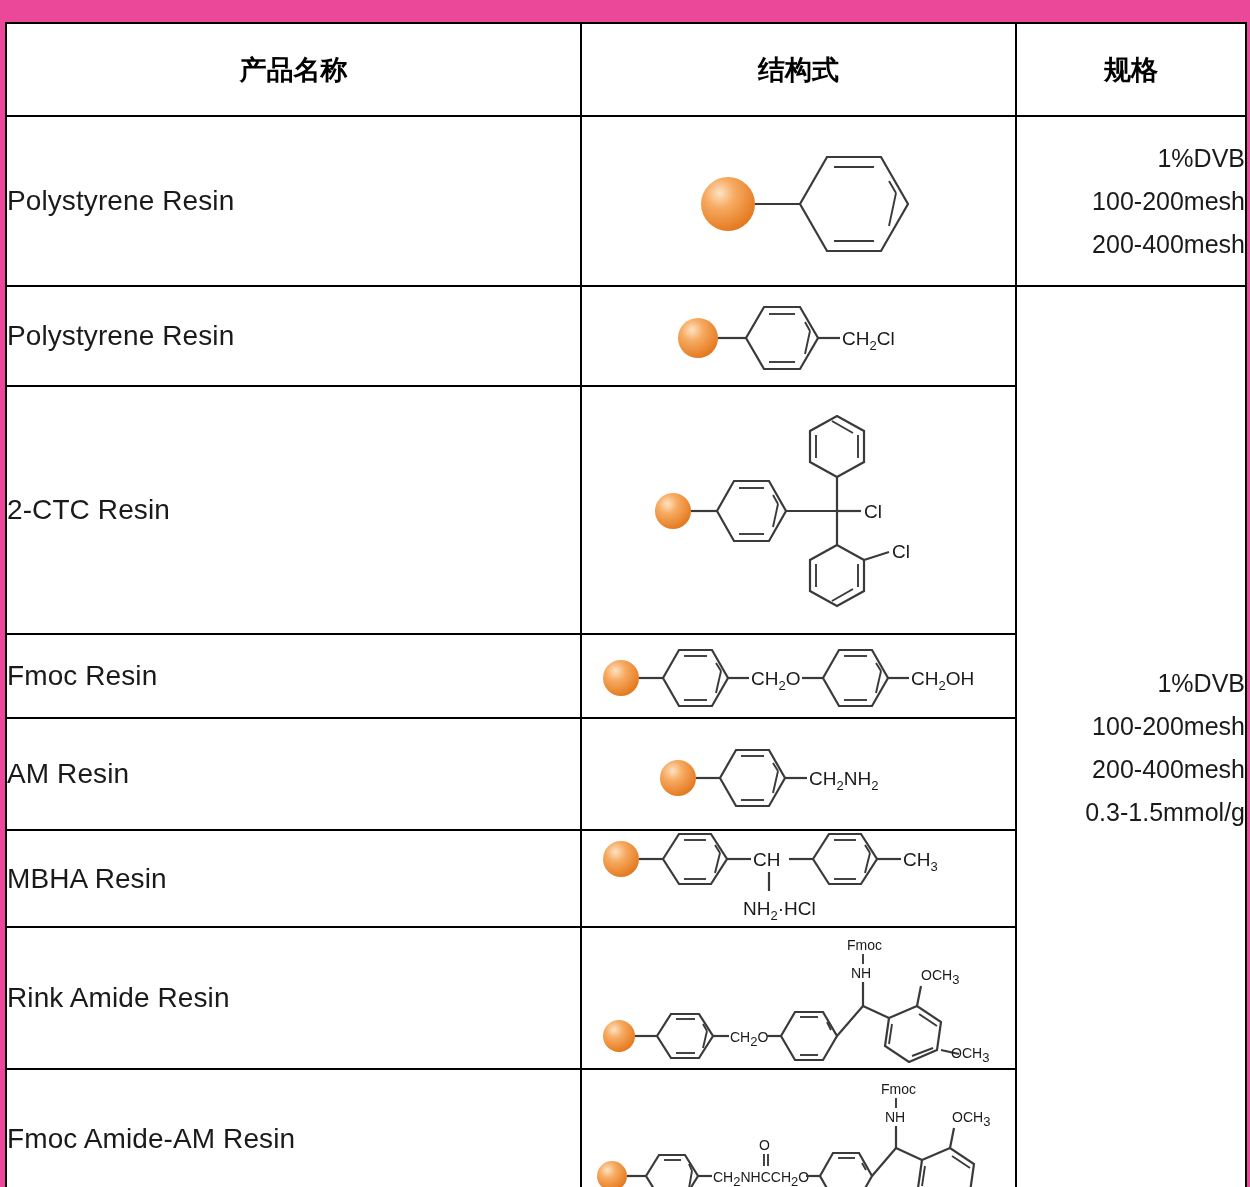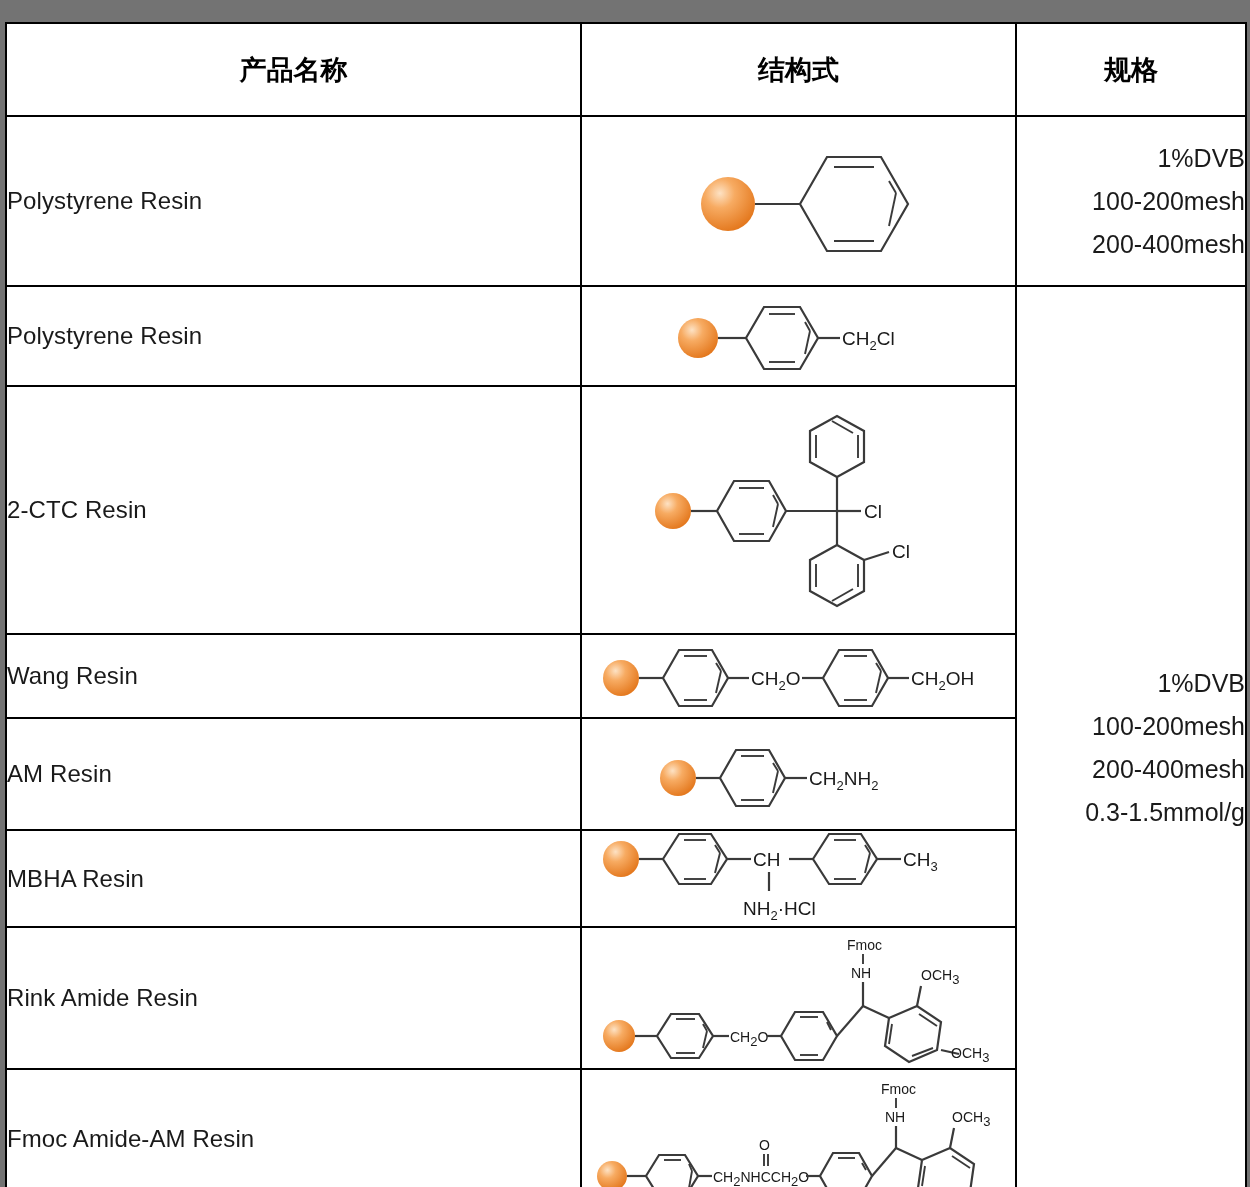--- a/index.html
+++ b/index.html
@@ -3,21 +3,21 @@
 <meta charset="utf-8">
 <style>
   * { box-sizing: border-box; }
   html, body {
     margin: 0; padding: 0;
     background: #ffffff;
     width: 1250px; height: 1187px;
     overflow: hidden;
     font-family: "Liberation Sans", sans-serif;
   }
-  #sheet { position: relative; width: 1250px; height: 1187px; background:#737373; }
+  #sheet { position: relative; width: 1250px; height: 1187px; background:#ec4899; }
 
   table.resin-table {
     position: absolute;
     left: 5px; top: 22px;
     width: 1240px;
     border-collapse: collapse;
     table-layout: fixed;
   }
   table.resin-table td, table.resin-table th {
     border: 2px solid #000;
@@ -31,21 +31,21 @@
 
   th.hdr {
     text-align: center;
     font-weight: bold;
     font-size: 27px;
     color: #000;
     height: 93px;
     font-family: "DejaVu Sans", "Liberation Sans", sans-serif;
   }
   td.name-cell {
-    font-size: 24px;
+    font-size: 28px;
     color: #1a1a1a;
     padding-left: 22px;
     font-weight: 400;
     letter-spacing: .1px;
     margin-top: 16px;
   }
   td.struct-cell { text-align: center; }
   td.spec-cell {
     text-align: right;
     font-size: 25px;
@@ -183,21 +183,21 @@
               <line class="bond-thin" x1="209" y1="161" x2="209" y2="184"></line>
               <line class="bond-thin" x1="183" y1="198" x2="204" y2="186"></line>
               <line class="bond" x1="215" y1="157" x2="240" y2="149"></line>
             </g>
             <text class="lbl" x="243" y="155">Cl</text>
           </svg>
         </td>
       </tr>
 
       <tr style="height:84px">
-        <td class="name-cell">Wang Resin</td>
+        <td class="name-cell">Fmoc Resin</td>
         <td class="struct-cell">
           <svg class="struct" width="400" height="72" viewBox="0 0 400 72">
             <defs>
               <radialGradient id="beadG4" cx="35%" cy="30%" r="72%">
                 <stop offset="0%" stop-color="#fde2c4"></stop>
                   <stop offset="38%" stop-color="#f7ab62"></stop>
                   <stop offset="100%" stop-color="#e4791f"></stop>
               </radialGradient>
             </defs>
             <circle cx="22" cy="38" r="18" fill="url(#beadG4)"></circle>

